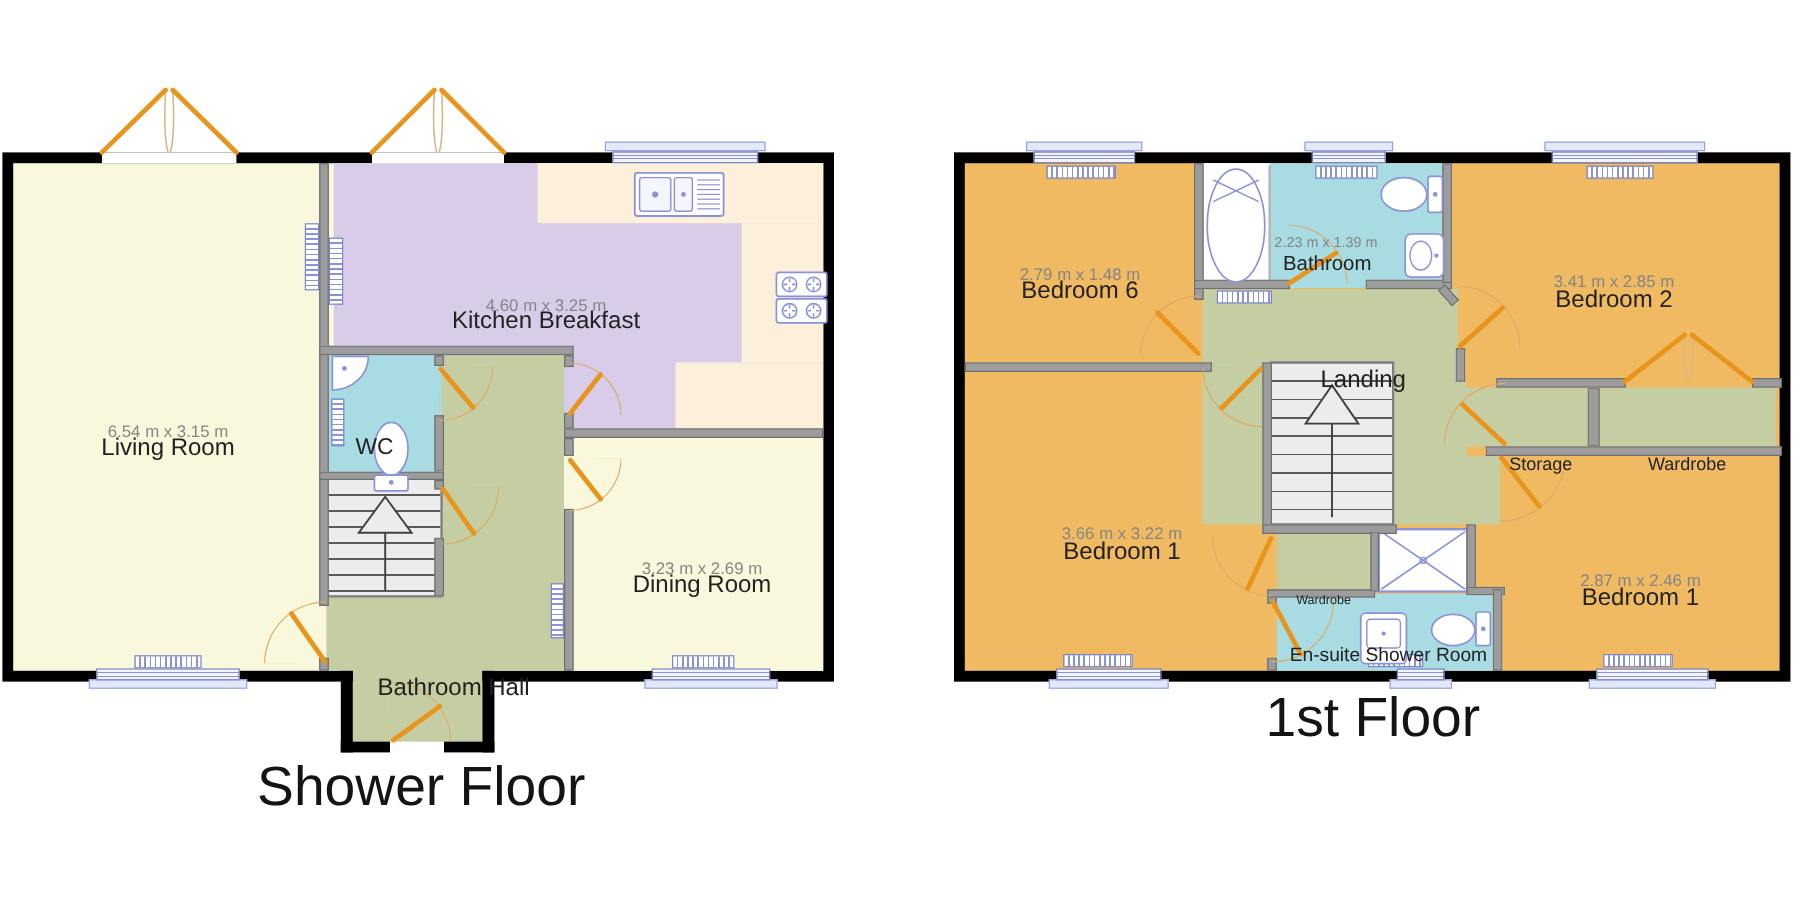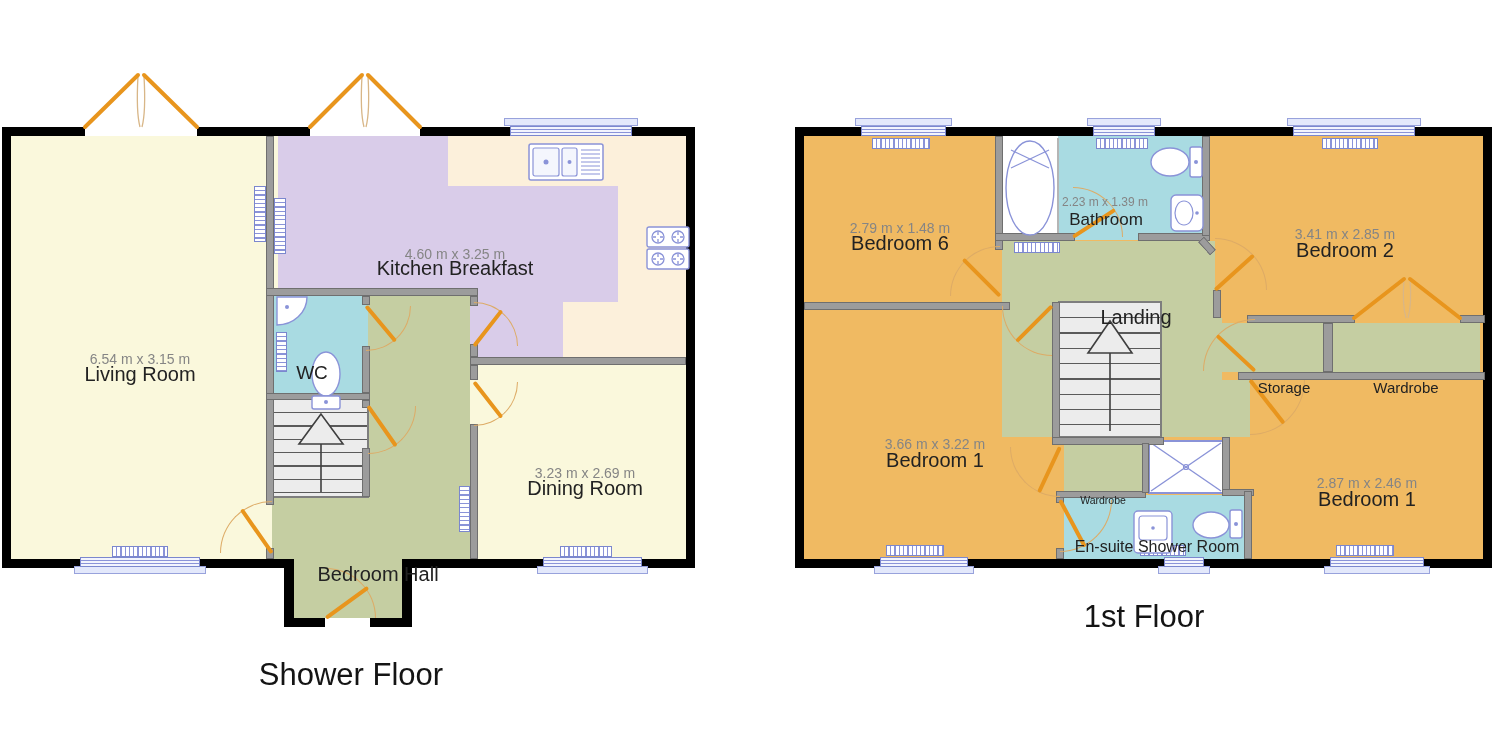--- a/index.html
+++ b/index.html
@@ -16,21 +16,21 @@
   .radH{position:absolute;border:1px solid #7b87ce;box-sizing:border-box;
         background:repeating-linear-gradient(90deg,#ffffff 0 3px,#8a93d8 3px 4.3px);}
   .radV{position:absolute;border:1px solid #7b87ce;box-sizing:border-box;
         background:repeating-linear-gradient(180deg,#ffffff 0 3px,#8a93d8 3px 4.3px);}
   .leaf{position:absolute;height:4px;background:#e8951d;border-radius:3px;transform-origin:0 50%;}
   .arc{position:absolute;border-style:solid;border-color:#ddab66;box-sizing:border-box;background:none;}
   .stairs{position:absolute;border:2px solid #7e7e7e;box-sizing:border-box;background-color:#ececec;}
   .label{position:absolute;transform:translate(-50%,-50%);white-space:nowrap;text-align:left;
          color:#222;font-size:20px;margin-top:36px;}
   .dims{position:absolute;transform:translate(-50%,-50%);white-space:nowrap;color:#858585;font-size:14px;}
-  .title{position:absolute;transform:translate(-50%,-50%);white-space:nowrap;color:#141414;font-size:31px;margin-top:20px;}
+  .title{position:absolute;transform:translate(-50%,-50%);white-space:nowrap;color:#141414;font-size:46px;}
   svg{position:absolute;overflow:visible;}
 </style>
 </head>
 <body>
 
 <div id="canvas">
 
   <div>
 
     <div class="shell" style="left:2px;top:127px;width:693px;height:441px;background:#faf8dc;"></div>
@@ -165,21 +165,21 @@
     <div class="dims" style="left:140px;top:359px;">6.54 m x 3.15 m</div>
 
     <div class="label" style="left:455px;top:232px;">Kitchen Breakfast</div>
     <div class="dims" style="left:455px;top:254px;">4.60 m x 3.25 m</div>
 
     <div class="label" style="left:312px;top:337px;font-size:19px;">WC</div>
 
     <div class="label" style="left:585px;top:452px;">Dining Room</div>
     <div class="dims" style="left:585px;top:473px;">3.23 m x 2.69 m</div>
 
-    <div class="label" style="left:378px;top:538px;">Bedroom Hall</div>
+    <div class="label" style="left:378px;top:538px;">Bathroom Hall</div>
 
     <div class="title" style="left:351px;top:655px;">Shower Floor</div>
   </div>
 
   <div>
 
     <div class="shell" style="left:795px;top:127px;width:697px;height:441px;background:#f0ba62;"></div>
 
     <div class="room" style="left:1002px;top:136px;width:208px;height:104px;background:#a9dbe2;"></div>
     <div class="room" style="left:1002px;top:136px;width:56px;height:104px;background:#ffffff;"></div>

